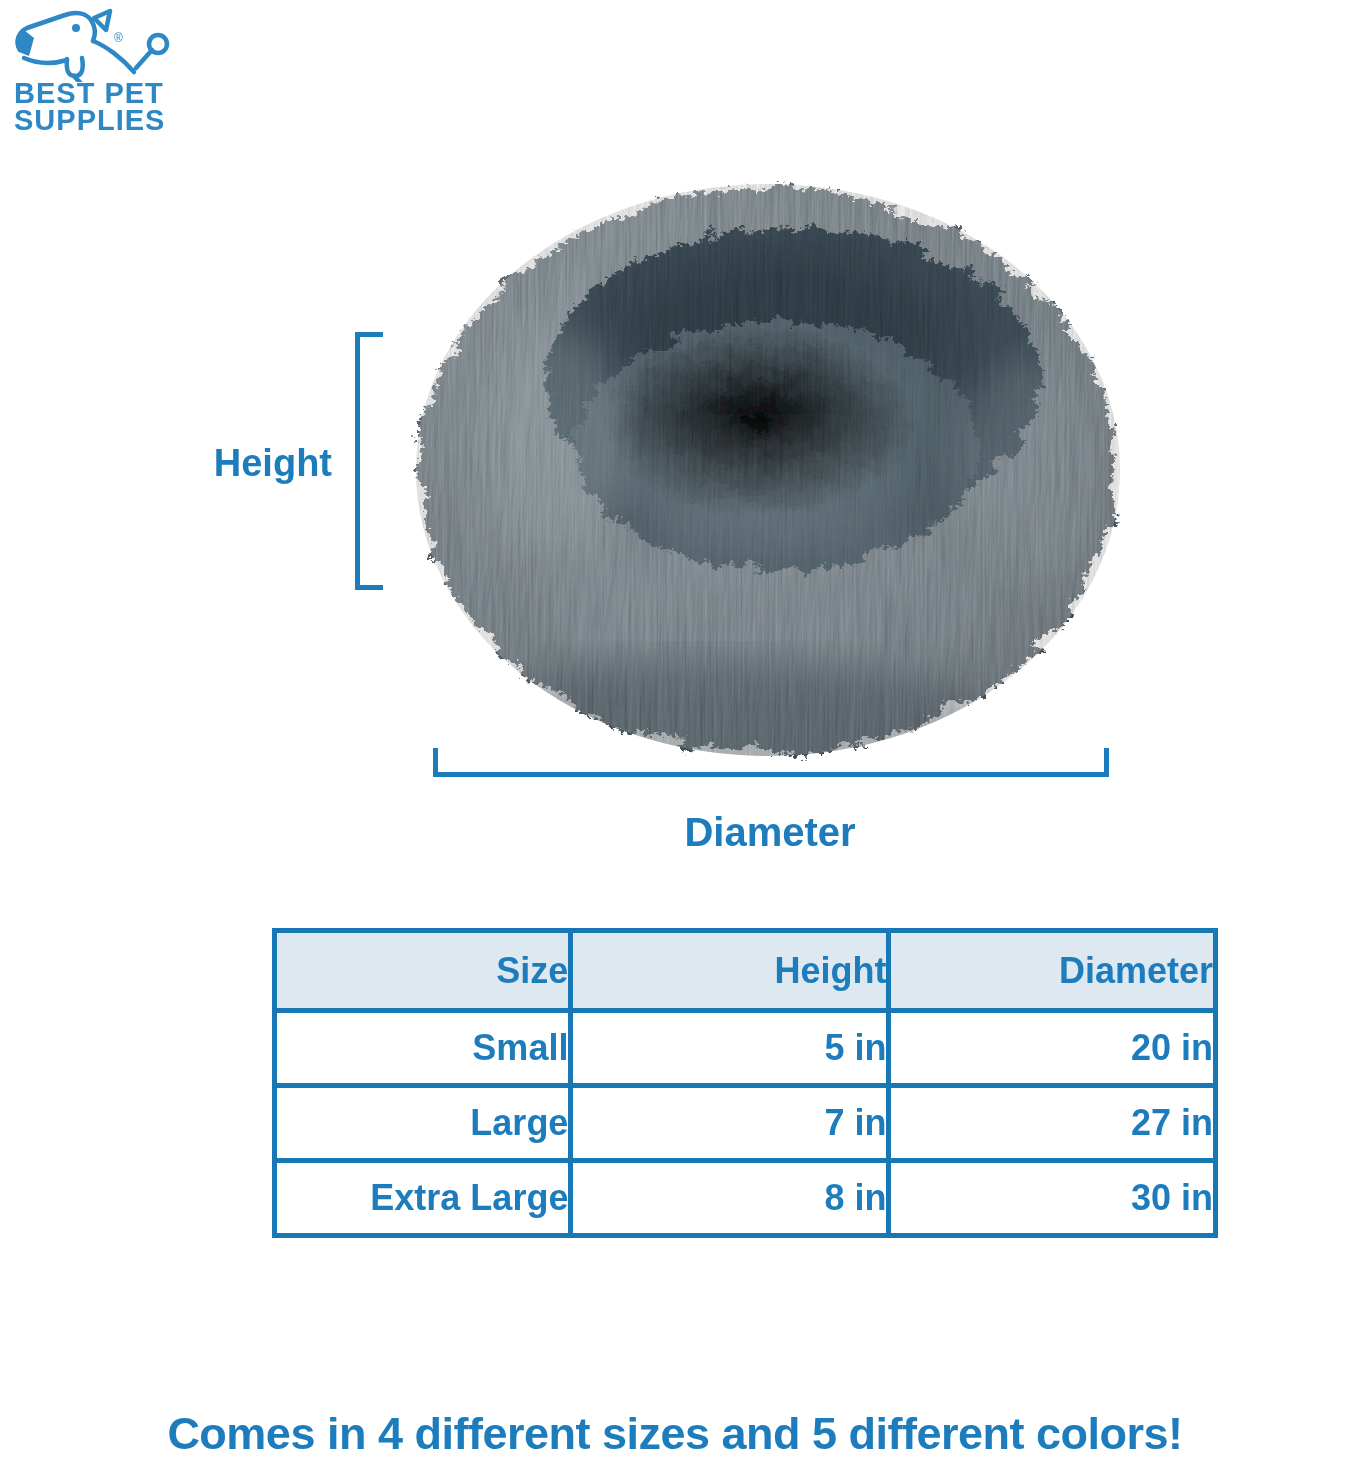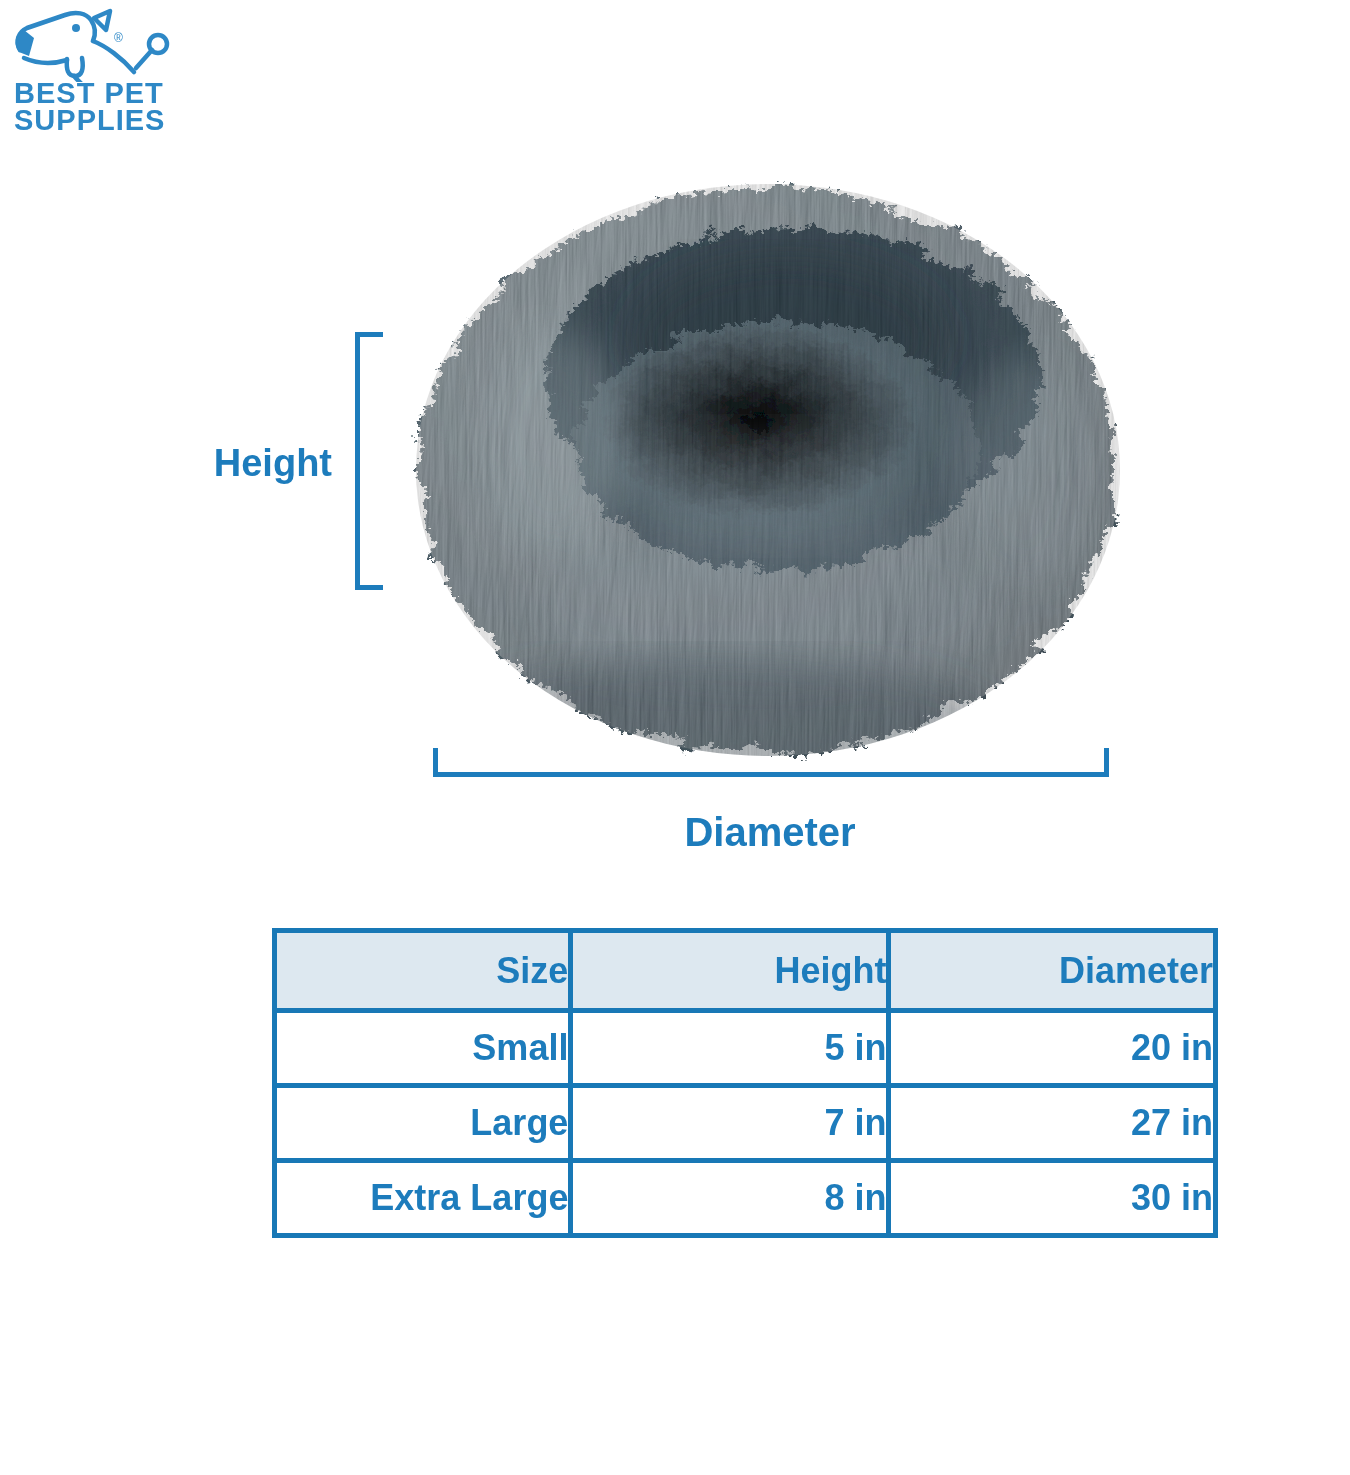--- a/index.html
+++ b/index.html
@@ -184,14 +184,15 @@
           <td>27 in</td>
         </tr>
         <tr>
           <td>Extra Large</td>
           <td>8 in</td>
           <td>30 in</td>
         </tr>
       </tbody>
   </table>
 
+  <div class="tagline">Comes in 4 different sizes and 5 different colors!</div>
 
 </div>
 
 </body></html>

